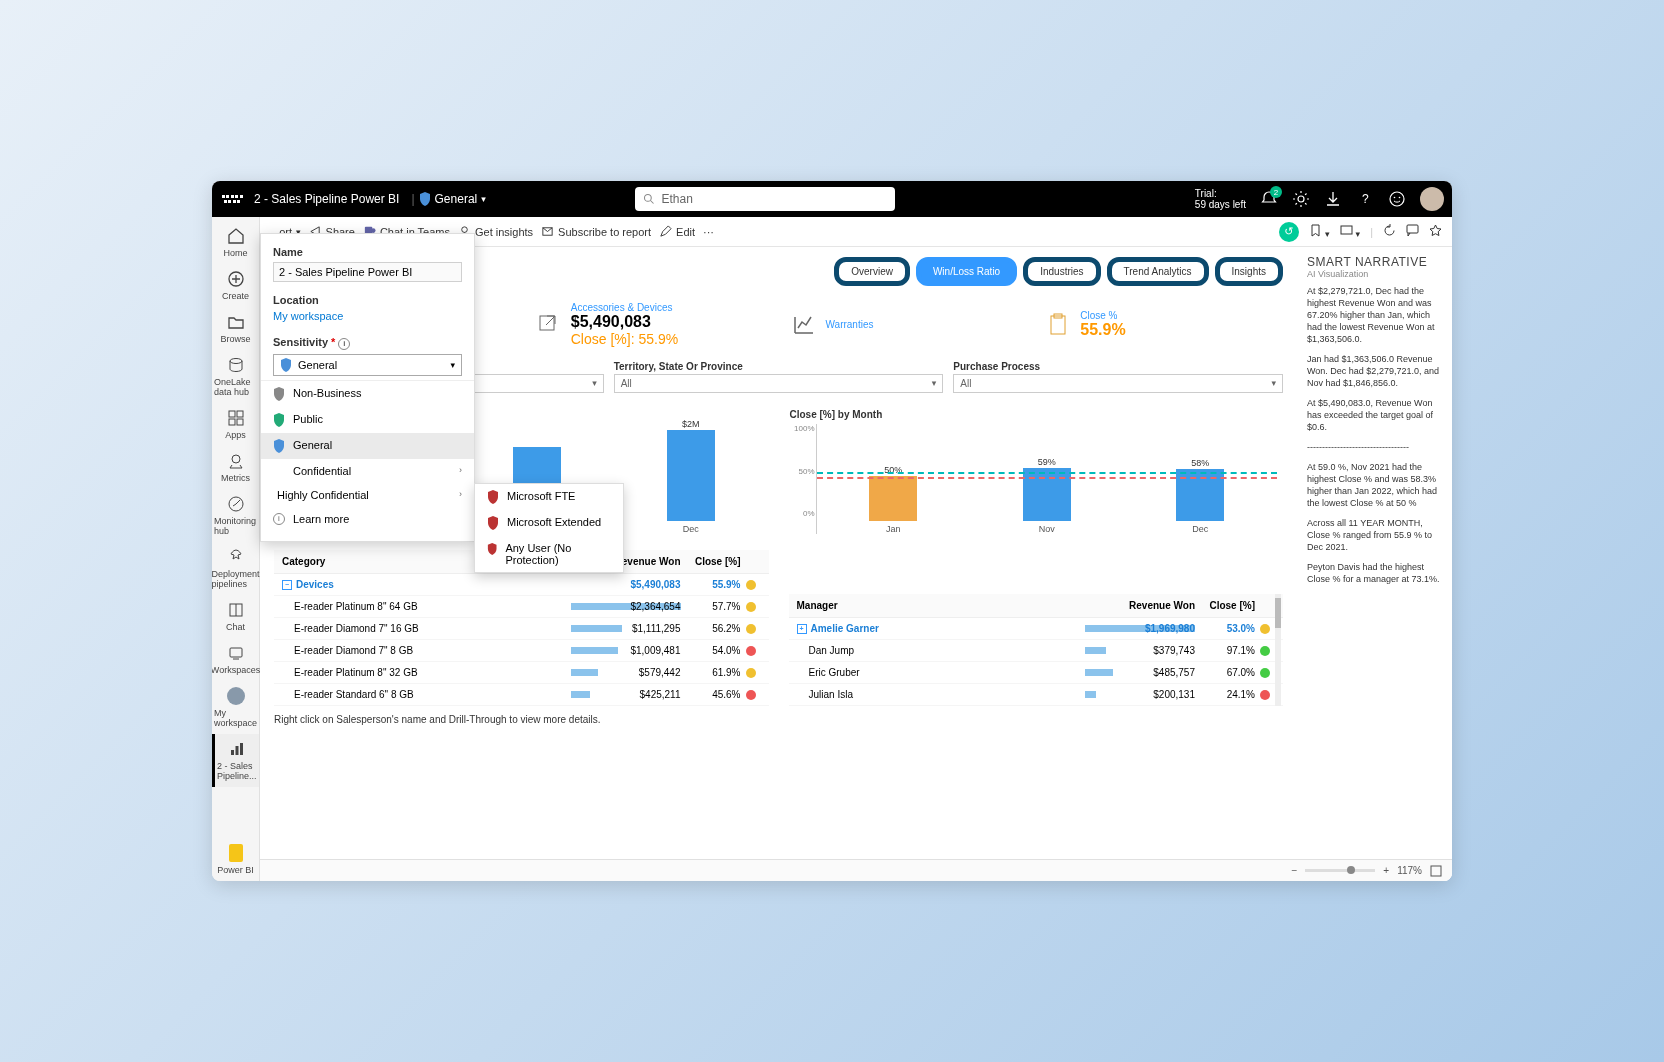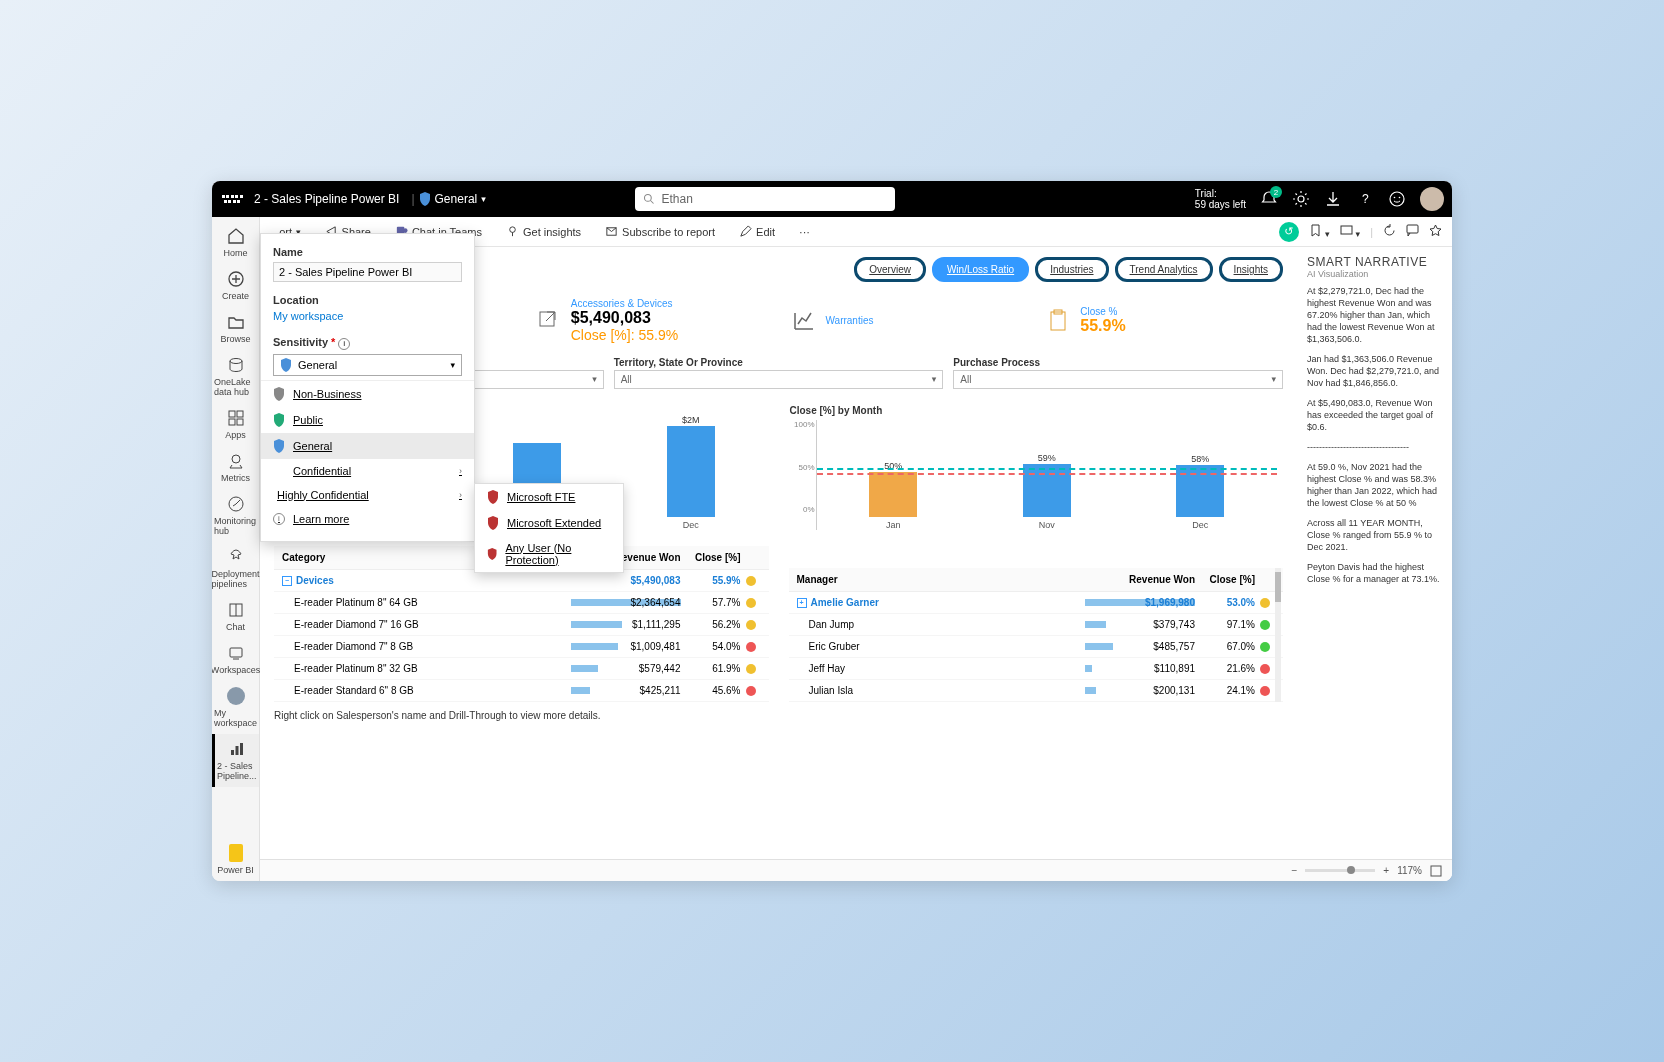--- a/index.html
+++ b/index.html
@@ -25,31 +25,31 @@
 .body-row { display: flex; flex: 1; min-height: 0; }
 .left-rail { width: 48px; background: #f5f5f5; border-right: 1px solid #e0e0e0; display: flex; flex-direction: column; align-items: center; padding-top: 4px; font-size: 9px; color: #444; }
 .rail-item { display: flex; flex-direction: column; align-items: center; padding: 6px 2px; cursor: pointer; width: 100%; text-align: left; line-height: 10px; }
 .rail-item svg { width: 18px; height: 18px; margin-bottom: 3px; }
 .rail-item.active { border-left: 3px solid #000; background: #eee; }
 .rail-spacer { flex: 1; }
 .rail-avatar { width: 18px; height: 18px; border-radius: 50%; background: #89a; margin-bottom: 3px; }
 .pbi-logo { width: 14px; height: 18px; background: #f5c518; border-radius: 2px; margin-bottom: 3px; }
 
 .main { flex: 1; display: flex; flex-direction: column; background: #fff; min-width: 0; }
-.cmdbar { height: 30px; border-bottom: 1px solid #e5e5e5; display: flex; align-items: center; padding: 0 10px; font-size: 11px; color: #333; gap: 24px; }
+.cmdbar { height: 30px; border-bottom: 1px solid #e5e5e5; display: flex; align-items: center; padding: 0 10px; font-size: 11px; color: #333; gap: 8px; }
 .cmdbar .cmd { display: flex; align-items: center; gap: 4px; }
 .cmdbar svg { width: 13px; height: 13px; }
 .cmd-right { margin-left: auto; display: flex; align-items: center; gap: 10px; }
 .green-circle { width: 20px; height: 20px; background: #0c9; border-radius: 50%; display:flex;align-items:center;justify-content:center;color:#fff;font-size:11px;}
 
 .report-header { display: flex; align-items: center; padding: 10px 14px 8px; gap: 12px; }
 .report-title { font-size: 18px; font-weight: 300; color: #555; letter-spacing: 1px; }
 .report-brand { font-size: 13px; color: #333; font-weight: 600; }
 .tabs { margin-left: auto; display: flex; gap: 6px; }
-.tab { font-size: 10px; padding: 4px 12px; border-radius: 12px; background: #fff; border: 3px solid #0c4a6e; color: #333; text-decoration: underline; }
+.tab { font-size: 10px; padding: 4px 12px; border-radius: 12px; background: #fff; border: 5px solid #0c4a6e; color: #333; }
 .tab.active { background: #3399ff; color: #fff; border-color: #3399ff; }
 
 .kpi-row { display: flex; padding: 4px 14px; gap: 10px; }
 .kpi { flex: 1; background: #fff; padding: 4px 8px; display: flex; align-items: center; gap: 10px; }
 .kpi-icon { width: 24px; height: 24px; }
 .kpi-label { font-size: 10px; color: #3399ff; }
 .kpi-val { font-size: 16px; font-weight: 700; }
 .kpi-sub { font-size: 14px; color: #f90; }
 .kpi-orange { color: #f90; font-weight: 700; font-size: 16px;}
 
@@ -99,21 +99,21 @@
 .zoom-thumb { position: absolute; top: -3px; left: 42px; width: 8px; height: 8px; background: #888; border-radius: 50%; }
 
 
 .popup { position: absolute; top: 52px; left: 48px; width: 215px; background: #fff; box-shadow: 0 4px 14px rgba(0,0,0,0.2); border: 1px solid #ddd; font-size: 11px; z-index: 100; padding: 10px 0; }
 .popup .section { padding: 2px 12px; }
 .popup .lbl { font-weight: 600; color: #333; margin-bottom: 4px; }
 .popup input[type=text] { width: 100%; border: 1px solid #d0d0d0; padding: 3px 5px; font-size: 11px; background:#fafafa;}
 .popup .link { color: #0078d4; margin-top: 4px; }
 .popup .sens-sel { border: 1px solid #aaa; padding: 3px 6px; display: flex; align-items: center; gap: 6px; background:#fff;}
 .popup .sens-list { margin-top: 2px; border-top:1px solid #eee;}
-.sens-item { padding: 6px 12px; display: flex; align-items: center; gap: 8px; cursor: pointer; position: relative; text-decoration: underline;}
+.sens-item { padding: 6px 12px; display: flex; align-items: flex-start; gap: 8px; cursor: pointer; position: relative;}
 .sens-item:hover, .sens-item.sel { background: #eaeaea; }
 .sens-item .arrow { margin-left: auto; font-size: 9px; color: #666; }
 .info-i { width: 12px; height: 12px; border: 1px solid #888; border-radius: 50%; display: inline-flex; align-items: center; justify-content: center; font-size: 8px; color: #666; }
 
 .submenu { position: absolute; left: 100%; top: 0; width: 150px; background: #fff; box-shadow: 0 4px 12px rgba(0,0,0,0.2); border: 1px solid #ddd; }
 .shield { width: 12px; height: 14px; }
 
 .content-area { flex: 1; display: flex; min-height: 0; }
 .report-body { flex: 1; display: flex; flex-direction: column; min-width: 0; overflow:hidden;}
 .collapse-icon { width:10px; height:10px; border:1px solid #3399ff; color:#3399ff; font-size:7px; display:inline-flex;align-items:center;justify-content:center;margin-right:4px;}
@@ -559,28 +559,20 @@
                   </div>
                   <div class="tbl-row">
                     <div class="c-name">Eric Gruber</div>
                     <div class="c-rev"><span class="rev-bar" style="width:25%"></span><span class="rev-txt">$485,757</span></div>
                     <div class="c-close">67.0%</div>
                     <div class="c-dot">
                       <span class="dot g"></span>
                     </div>
                   </div>
                   <div class="tbl-row">
-                    <div class="c-name">Jeff Hay</div>
-                    <div class="c-rev"><span class="rev-bar" style="width:6%"></span><span class="rev-txt">$110,891</span></div>
-                    <div class="c-close">21.6%</div>
-                    <div class="c-dot">
-                      <span class="dot r"></span>
-                    </div>
-                  </div>
-                  <div class="tbl-row">
                     <div class="c-name">Julian Isla</div>
                     <div class="c-rev"><span class="rev-bar" style="width:10%"></span><span class="rev-txt">$200,131</span></div>
                     <div class="c-close">24.1%</div>
                     <div class="c-dot">
                       <span class="dot r"></span>
                     </div>
                   </div>
                 </div>
               <div class="tbl-scroll">
                   <div class="tbl-scroll-thumb"></div>

